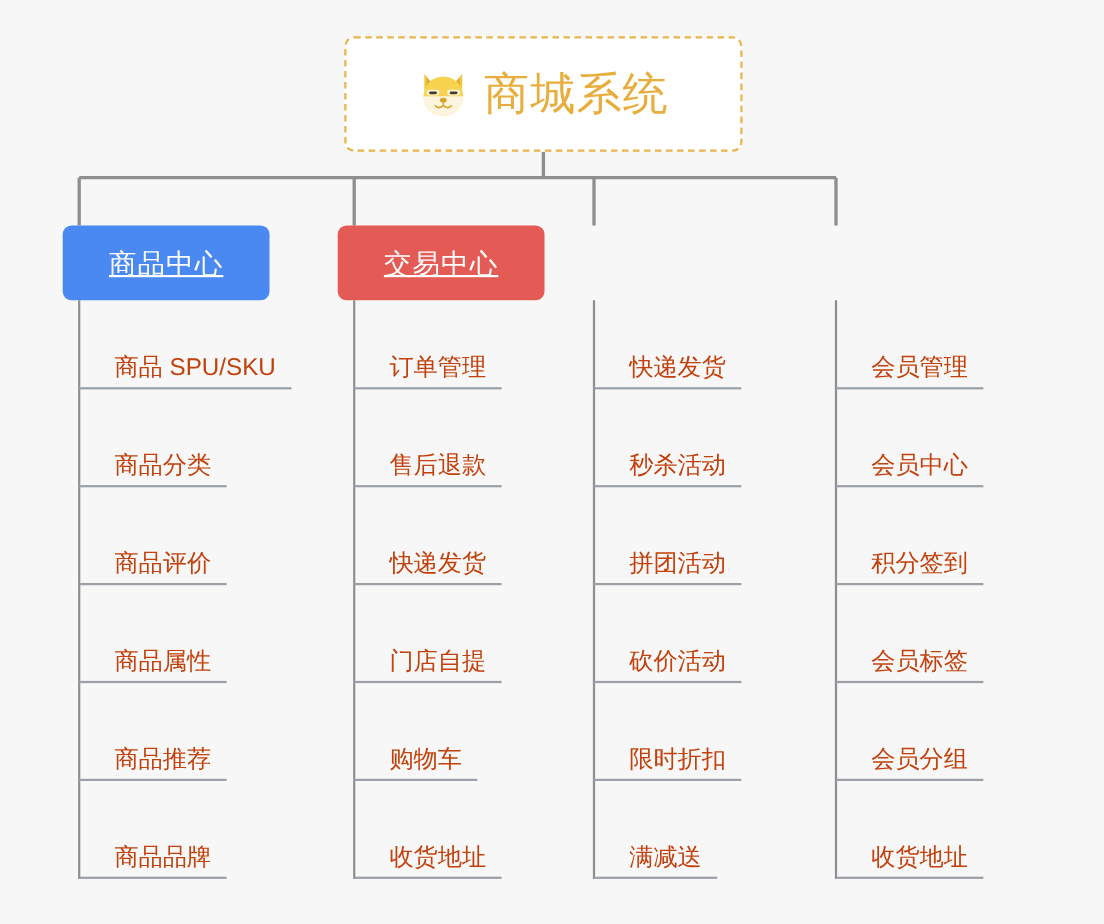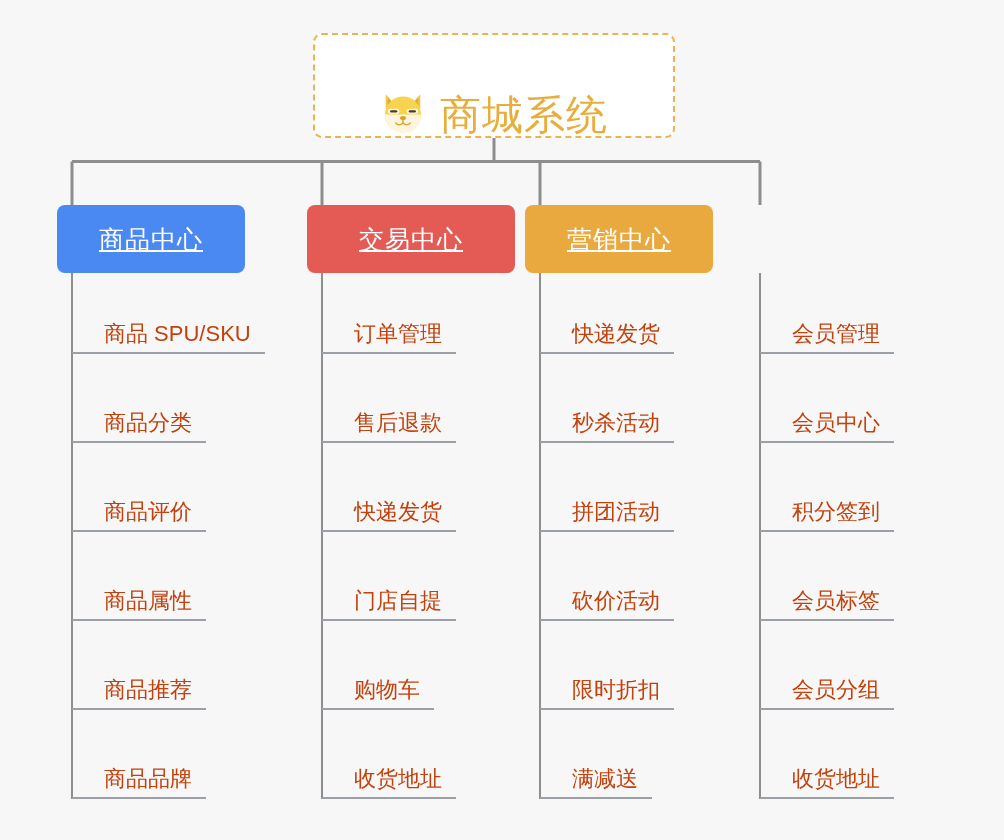--- a/index.html
+++ b/index.html
@@ -37,21 +37,21 @@
     position: absolute;
     left: 313px;
     top: 33px;
     width: 362px;
     height: 105px;
     box-sizing: border-box;
     background: #ffffff;
     border: 2px dashed #e9b44c;
     border-radius: 9px;
     display: flex;
-    align-items: flex-end;
+    align-items: center;
     justify-content: center;
     gap: 14px;
   }
   .root-emoji {
     width: 46px;
     height: 46px;
     flex: 0 0 auto;
     display: block;
   }
   .root-title {
@@ -164,21 +164,21 @@
       </div>
       <div class="leaf-item">
         <span class="leaf-label">商品推荐</span>
         <div class="leaf-rule" style="width: 134px;"></div>
       </div>
       <div class="leaf-item">
         <span class="leaf-label">商品品牌</span>
         <div class="leaf-rule" style="width: 134px;"></div>
       </div>
     </div>
-    <div class="cat-box" style="left: 307px; width: 208px; background: rgb(228, 91, 85);">
+    <div class="cat-box" style="left: 307px; width: 188px; background: rgb(228, 91, 85);">
       <span>交易中心</span>
     </div>
     <div class="leaf-col" style="left: 322px;">
       <div class="leaf-item">
         <span class="leaf-label">订单管理</span>
         <div class="leaf-rule" style="width: 134px;"></div>
       </div>
       <div class="leaf-item">
         <span class="leaf-label">售后退款</span>
         <div class="leaf-rule" style="width: 134px;"></div>
@@ -193,23 +193,20 @@
       </div>
       <div class="leaf-item">
         <span class="leaf-label">购物车</span>
         <div class="leaf-rule" style="width: 112px;"></div>
       </div>
       <div class="leaf-item">
         <span class="leaf-label">收货地址</span>
         <div class="leaf-rule" style="width: 134px;"></div>
       </div>
     </div>
-    <div class="cat-box" style="left: 525px; width: 188px; background: rgb(234, 169, 63);">
-      <span>营销中心</span>
-    </div>
     <div class="leaf-col" style="left: 540px;">
       <div class="leaf-item">
         <span class="leaf-label">快递发货</span>
         <div class="leaf-rule" style="width: 134px;"></div>
       </div>
       <div class="leaf-item">
         <span class="leaf-label">秒杀活动</span>
         <div class="leaf-rule" style="width: 134px;"></div>
       </div>
       <div class="leaf-item">

